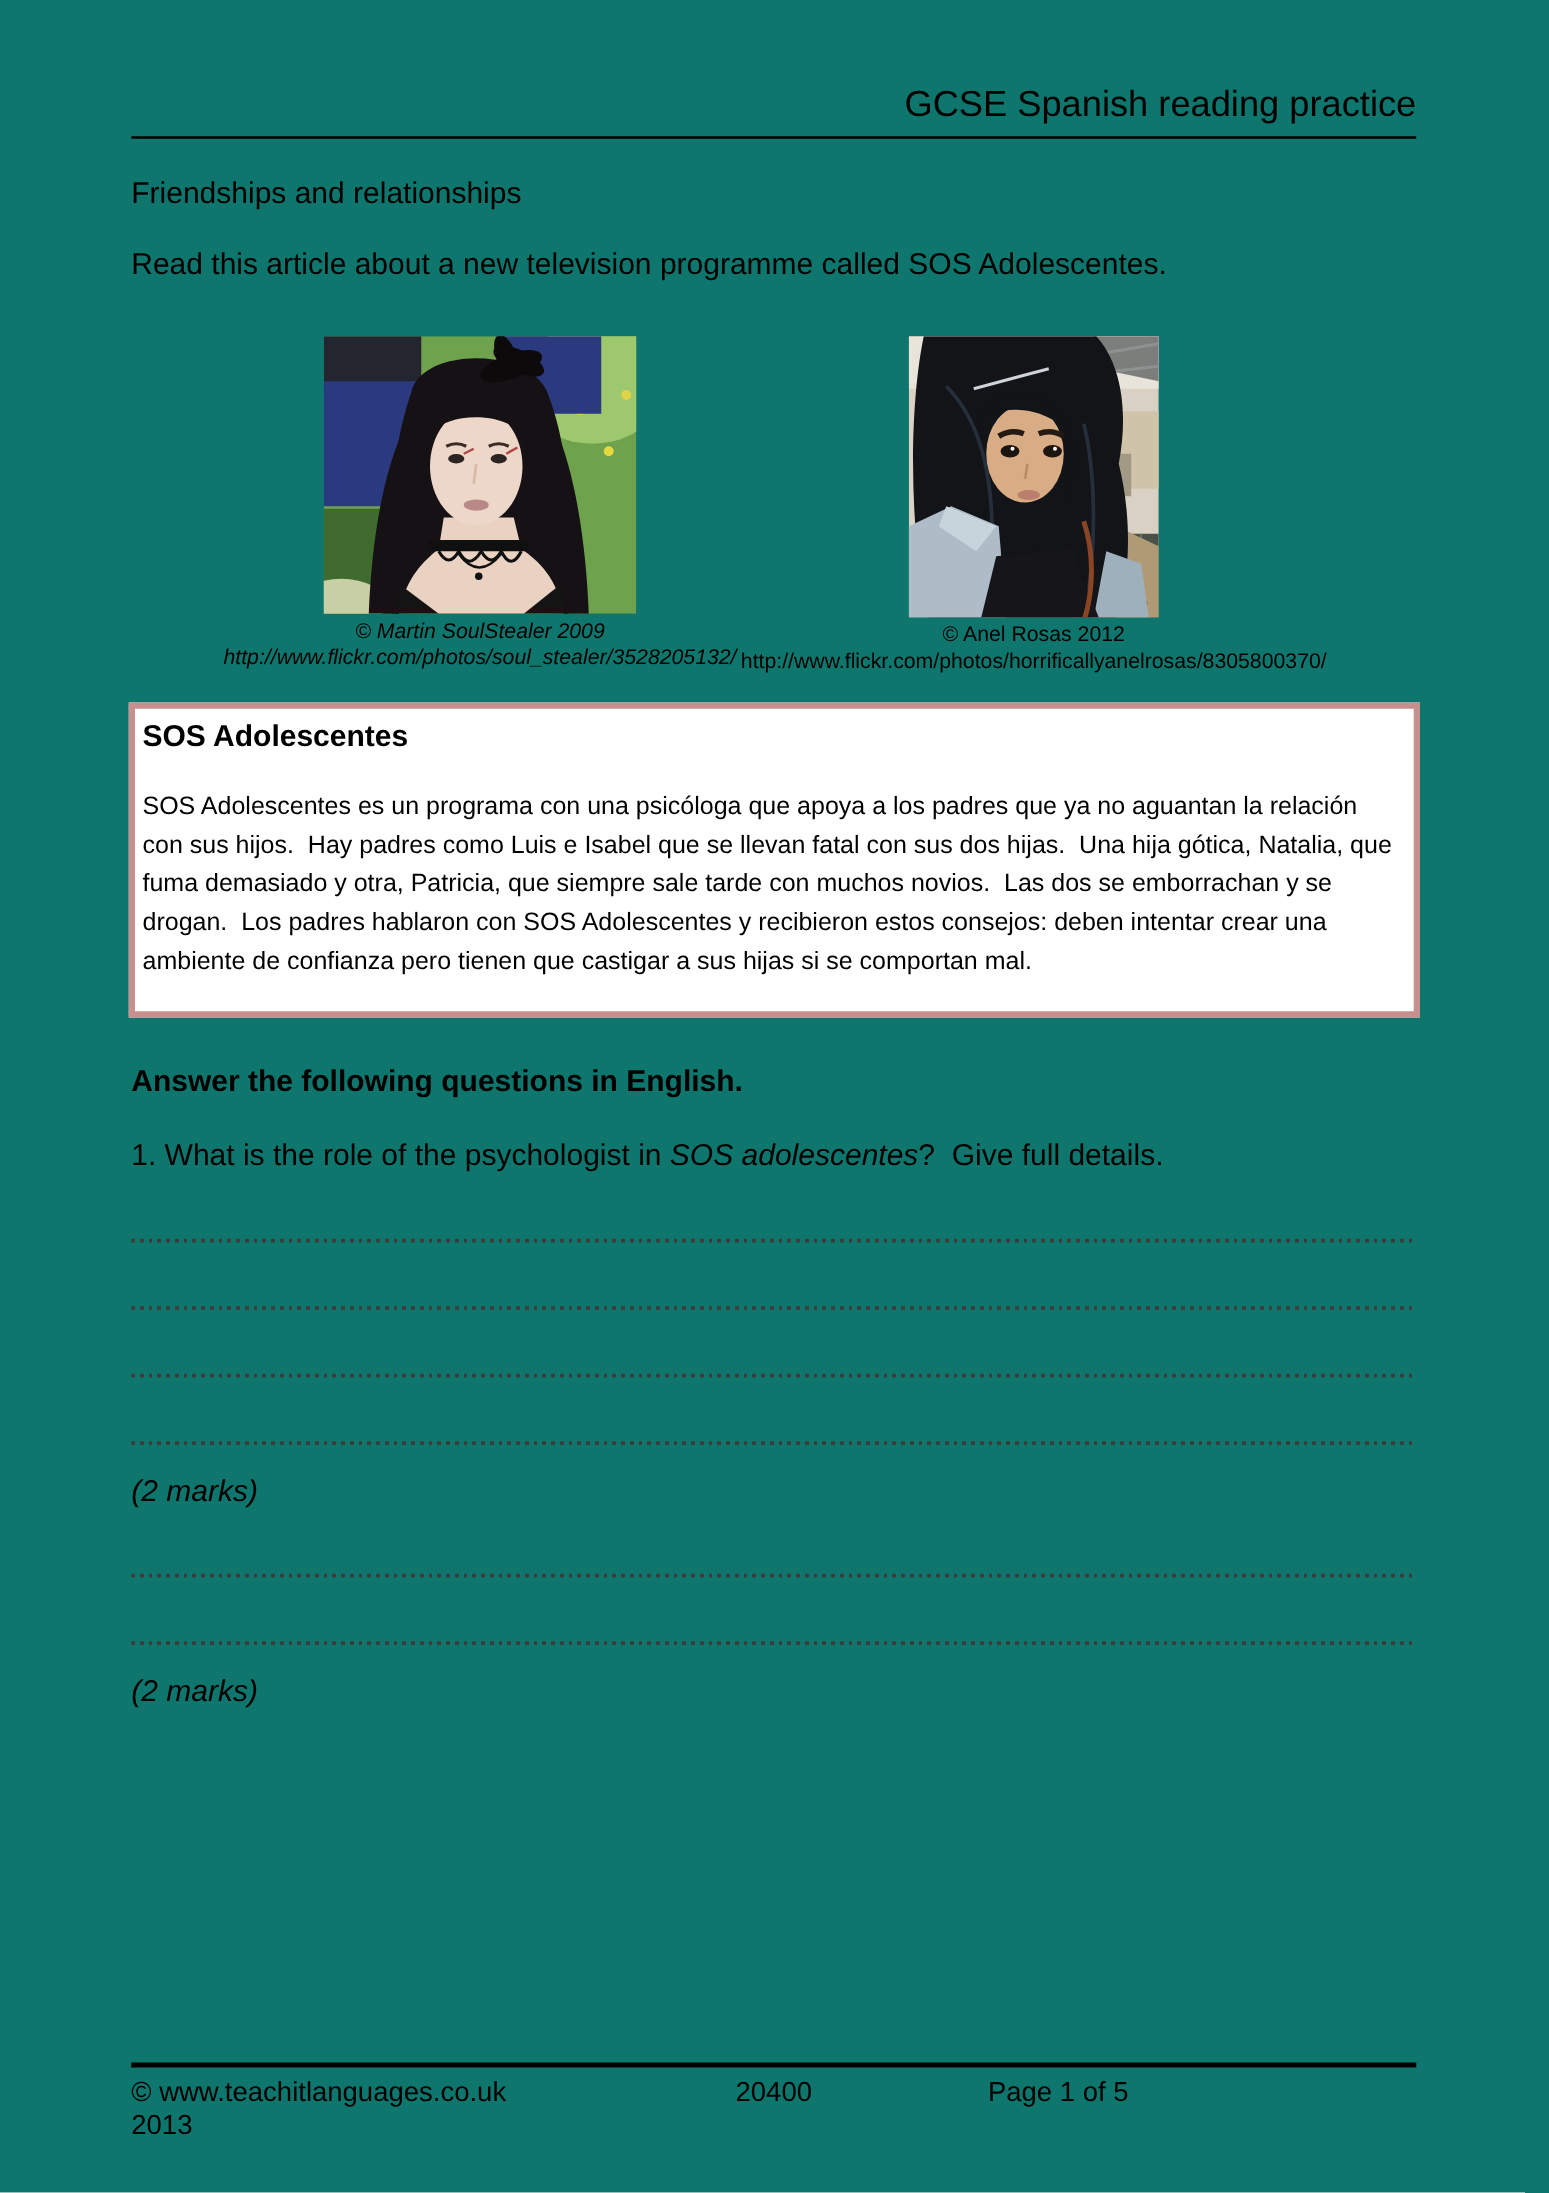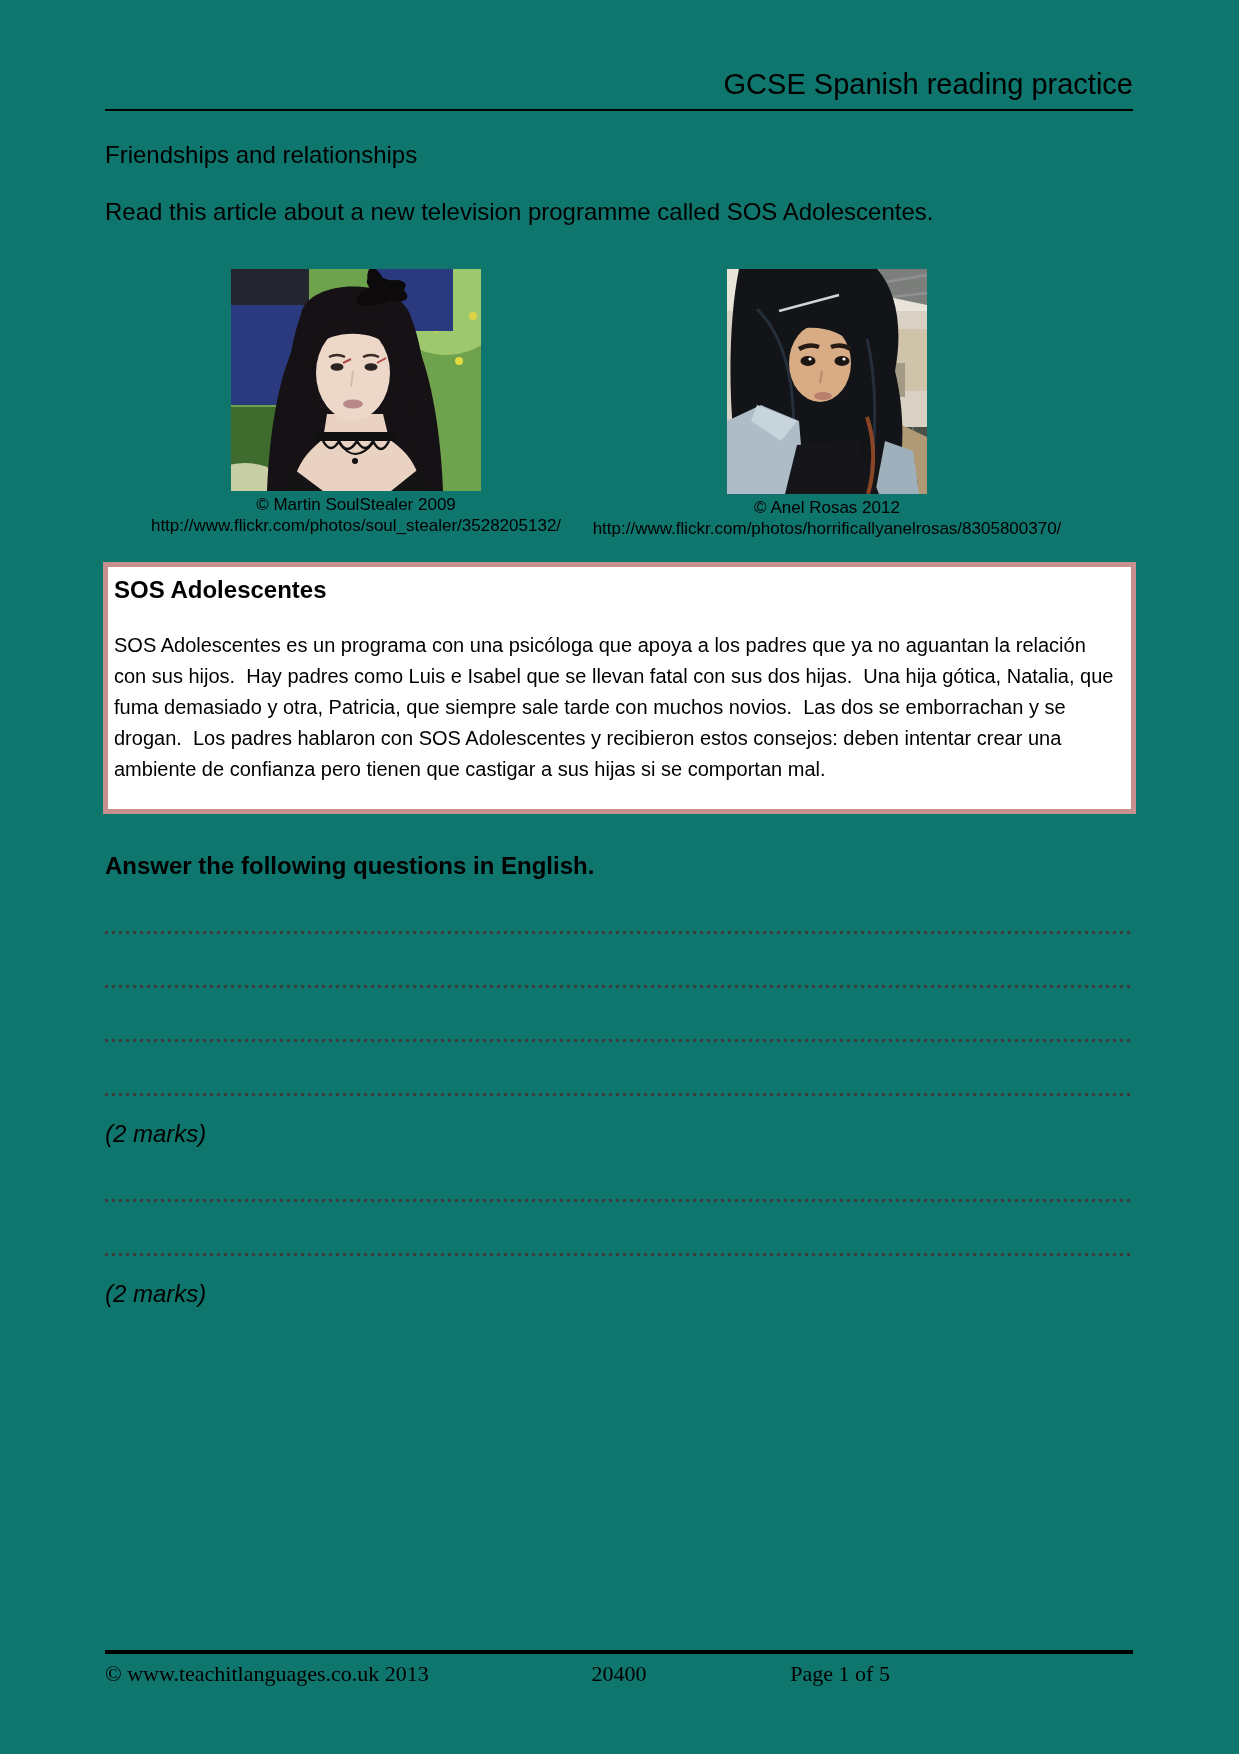--- a/index.html
+++ b/index.html
@@ -35,21 +35,21 @@
   }
   .intro-text {
     margin-top: 29px;
     font-size: 24px;
     white-space: pre-wrap;
   }
 
   
   .photos { position: relative; height: 272px; margin-top: 43px; }
   .figure { position: absolute; top: 0; }
-  .figure-left  { left: 126px; width: 250px; }
+  .figure-left  { left: 154px; width: 250px; font-style: italic; }
   .figure-right { left: 622px; width: 200px; }
   .photo-frame { display: block; }
   .caption { width: 520px; text-align: center; font-size: 17px; line-height: 21px; margin-top: 3px; }
   .figure-left  .caption { margin-left: -135px; }
   .figure-right .caption { margin-left: -160px; }
 
   
   .sos-box {
     margin-top: 21px;
     margin-left: -2px;
@@ -86,21 +86,21 @@
   .footer {
     position: absolute;
     top: 1650px;
     left: 105px;
     right: 106px;
     border-top: 4px solid #000000;
     padding-top: 7px;
     display: flex;
     font-size: 22px;
   }
-  .footer > div { flex: 1; font-family: Liberation Serif, serif; }
+  .footer > div { flex: 1; }
   .footer-center { text-align: center; }
   .footer-right  { text-align: left; }
 </style>
 </head>
 <body>
 
 <div class="page">
   <div class="content">
 
     <div class="header">
@@ -227,20 +227,21 @@
 
     </div>
 
     <div class="sos-box">
       <div class="sos-box-title">SOS Adolescentes</div>
       <div class="sos-box-body">SOS Adolescentes es un programa con una psicóloga que apoya a los padres que ya no aguantan la relación con sus hijos.  Hay padres como Luis e Isabel que se llevan fatal con sus dos hijas.  Una hija gótica, Natalia, que fuma demasiado y otra, Patricia, que siempre sale tarde con muchos novios.  Las dos se emborrachan y se drogan.  Los padres hablaron con SOS Adolescentes y recibieron estos consejos: deben intentar crear una ambiente de confianza pero tienen que castigar a sus hijas si se comportan mal.</div>
     </div>
 
     <div class="questions-heading">Answer the following questions in English.</div>
 
+    <div class="question q1"><span>1. What is the role of the psychologist in </span><span class="it">SOS adolescentes</span><span>?  Give full details.</span></div>
     <div class="ans-line"></div>
     <div class="ans-line"></div>
 
     <div class="ans-line"></div>
     <div class="ans-line"></div>
     <div class="marks">(2 marks)</div>
 
     <div class="ans-line"></div>
     <div class="ans-line"></div>
     <div class="marks">(2 marks)</div>

